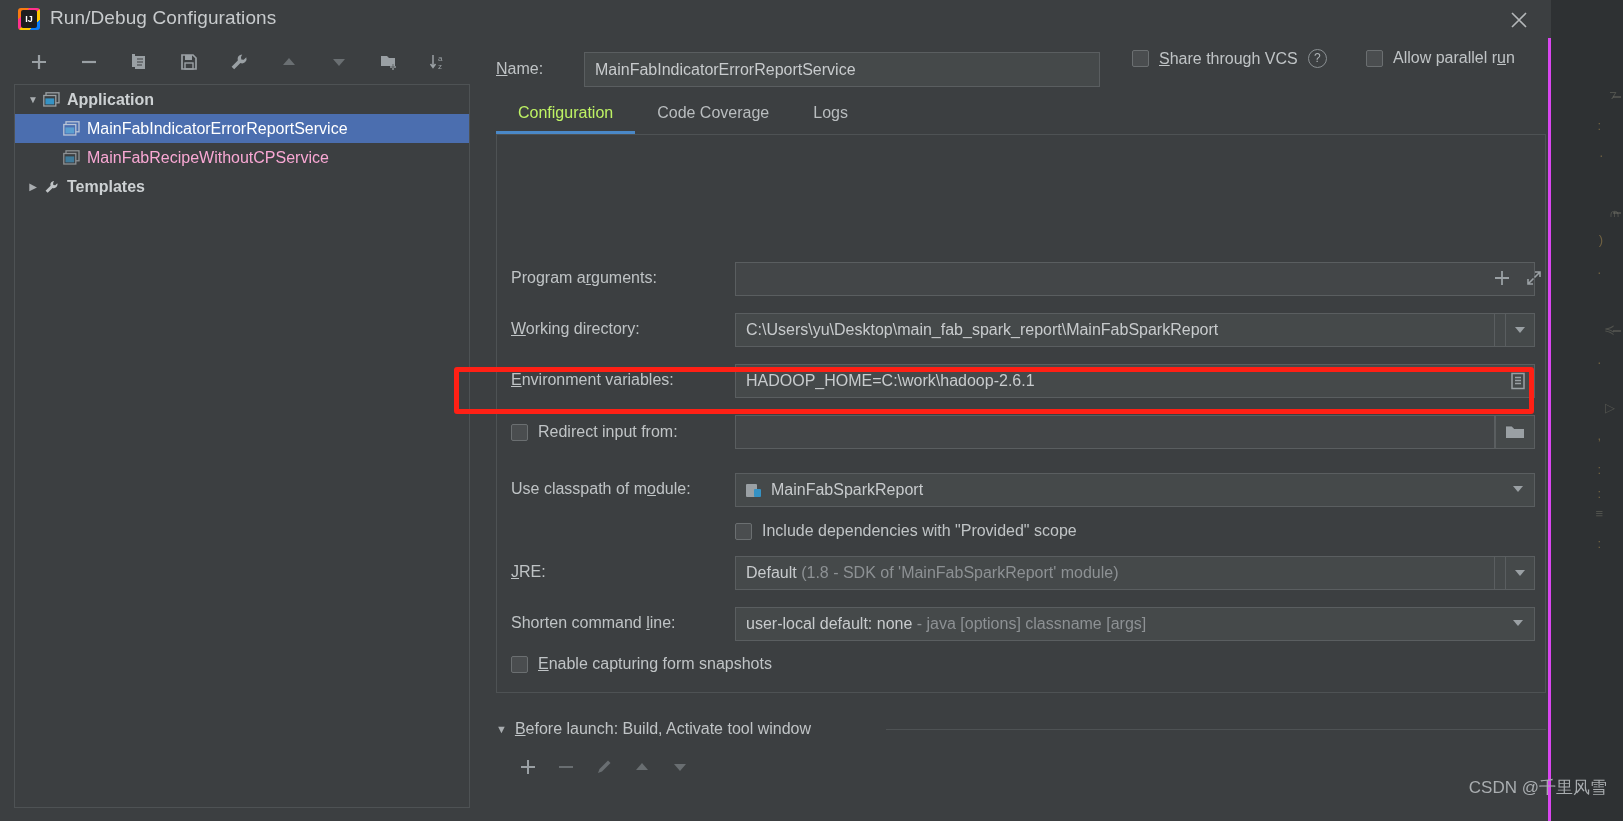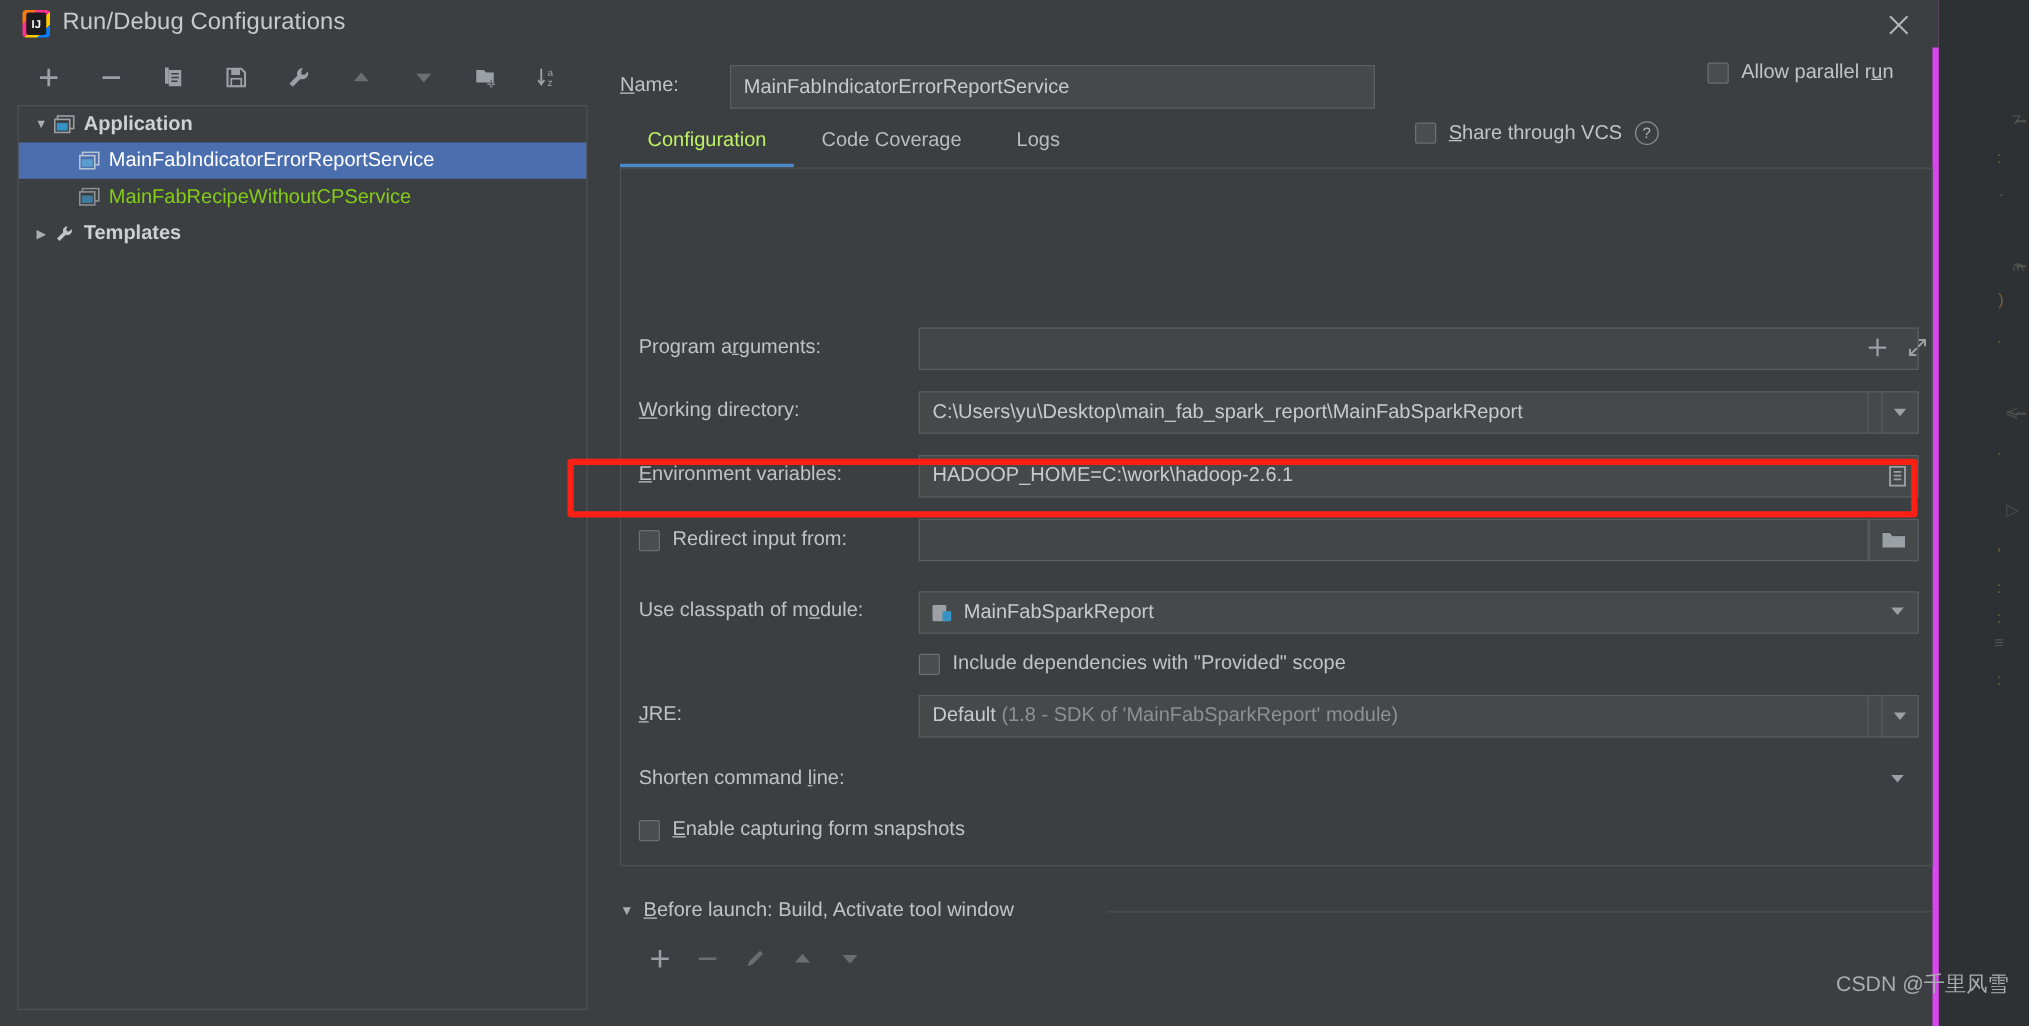--- a/index.html
+++ b/index.html
@@ -42,21 +42,21 @@
     opacity: .5;
   }
 
   
   #dialog {
     position: absolute;
     left: 0; top: 0;
     width: 1551px;
     height: 821px;
     background: #3c3f41;
-    border-right: 5px solid #d946ef;
+    border-right: 3px solid #d946ef;
   }
 
   
   #titlebar {
     position: absolute;
     left: 0; top: 0;
     width: 1551px; height: 38px;
     background: #3c3f41;
   }
   #app-logo {
@@ -139,21 +139,21 @@
   .tree-arrow {
     width: 20px;
     color: #a9adb0;
     font-size: 10px;
     text-align: center;
     flex: 0 0 20px;
   }
   .tree-icon { flex: 0 0 22px; display: flex; align-items: center; }
   .tree-label {
     font-size: 16px;
-    color: #84cc16;
+    color: #f9a8d4;
     padding-left: 2px;
   }
   .tree-label.bold { font-weight: bold; color: #cdd1d3; }
   .tree-row.selected .tree-label { color: #ffffff; }
   .tree-row.child { padding-left: 48px; }
 
   
   #right-panel {
     position: absolute;
     left: 478px; top: 42px;
@@ -178,21 +178,21 @@
     border: 1px solid #5a5e60;
     color: #c8cbcd;
     font-size: 16px;
     padding: 0 10px;
     font-family: "Liberation Sans", sans-serif;
     outline: none;
   }
   #share-vcs-group {
     position: absolute;
     left: 654px; top: 7px;
-    display: flex; align-items: center; gap: 10px; margin-top: 48px;
+    display: flex; align-items: center; gap: 10px;
   }
   #allow-parallel-group {
     position: absolute;
     left: 888px; top: 7px;
     display: flex; align-items: center; gap: 10px; justify-content: flex-end;
   }
   .cb {
     width: 17px; height: 17px;
     border: 1px solid #6b6f71;
     border-radius: 2px;
@@ -622,20 +622,24 @@
         </div>
         <div class="sidebtn" style="left:1008px; width:30px; border-left:1px solid #5a5e60;">
           <svg width="16" height="16" viewBox="0 0 16 16">
               <path d="M3 6 L13 6 L8 12 Z" fill="currentColor"></path>
             </svg>
         </div>
       </div>
 
       <div class="frow" style="top:472px;">
         <div class="flabel">Shorten command <span class="mn">l</span>ine:</div>
+        <div class="finput" style="left:238px; width:800px;">
+          <span>user-local default: none</span>
+          <span class="dim">- java [options] classname [args]</span>
+        </div>
         <div class="sidebtn plain" style="left:1004px; width:34px; border:none; background:transparent;">
           <svg width="16" height="16" viewBox="0 0 16 16">
               <path d="M3 6 L13 6 L8 12 Z" fill="currentColor"></path>
             </svg>
         </div>
       </div>
 
       <div class="card-cb-row" style="top:515px; left:14px;">
         <span class="cb" style="margin-right:10px;"></span>
         <span class="cb-text"><span class="mn">E</span>nable capturing form snapshots</span>

